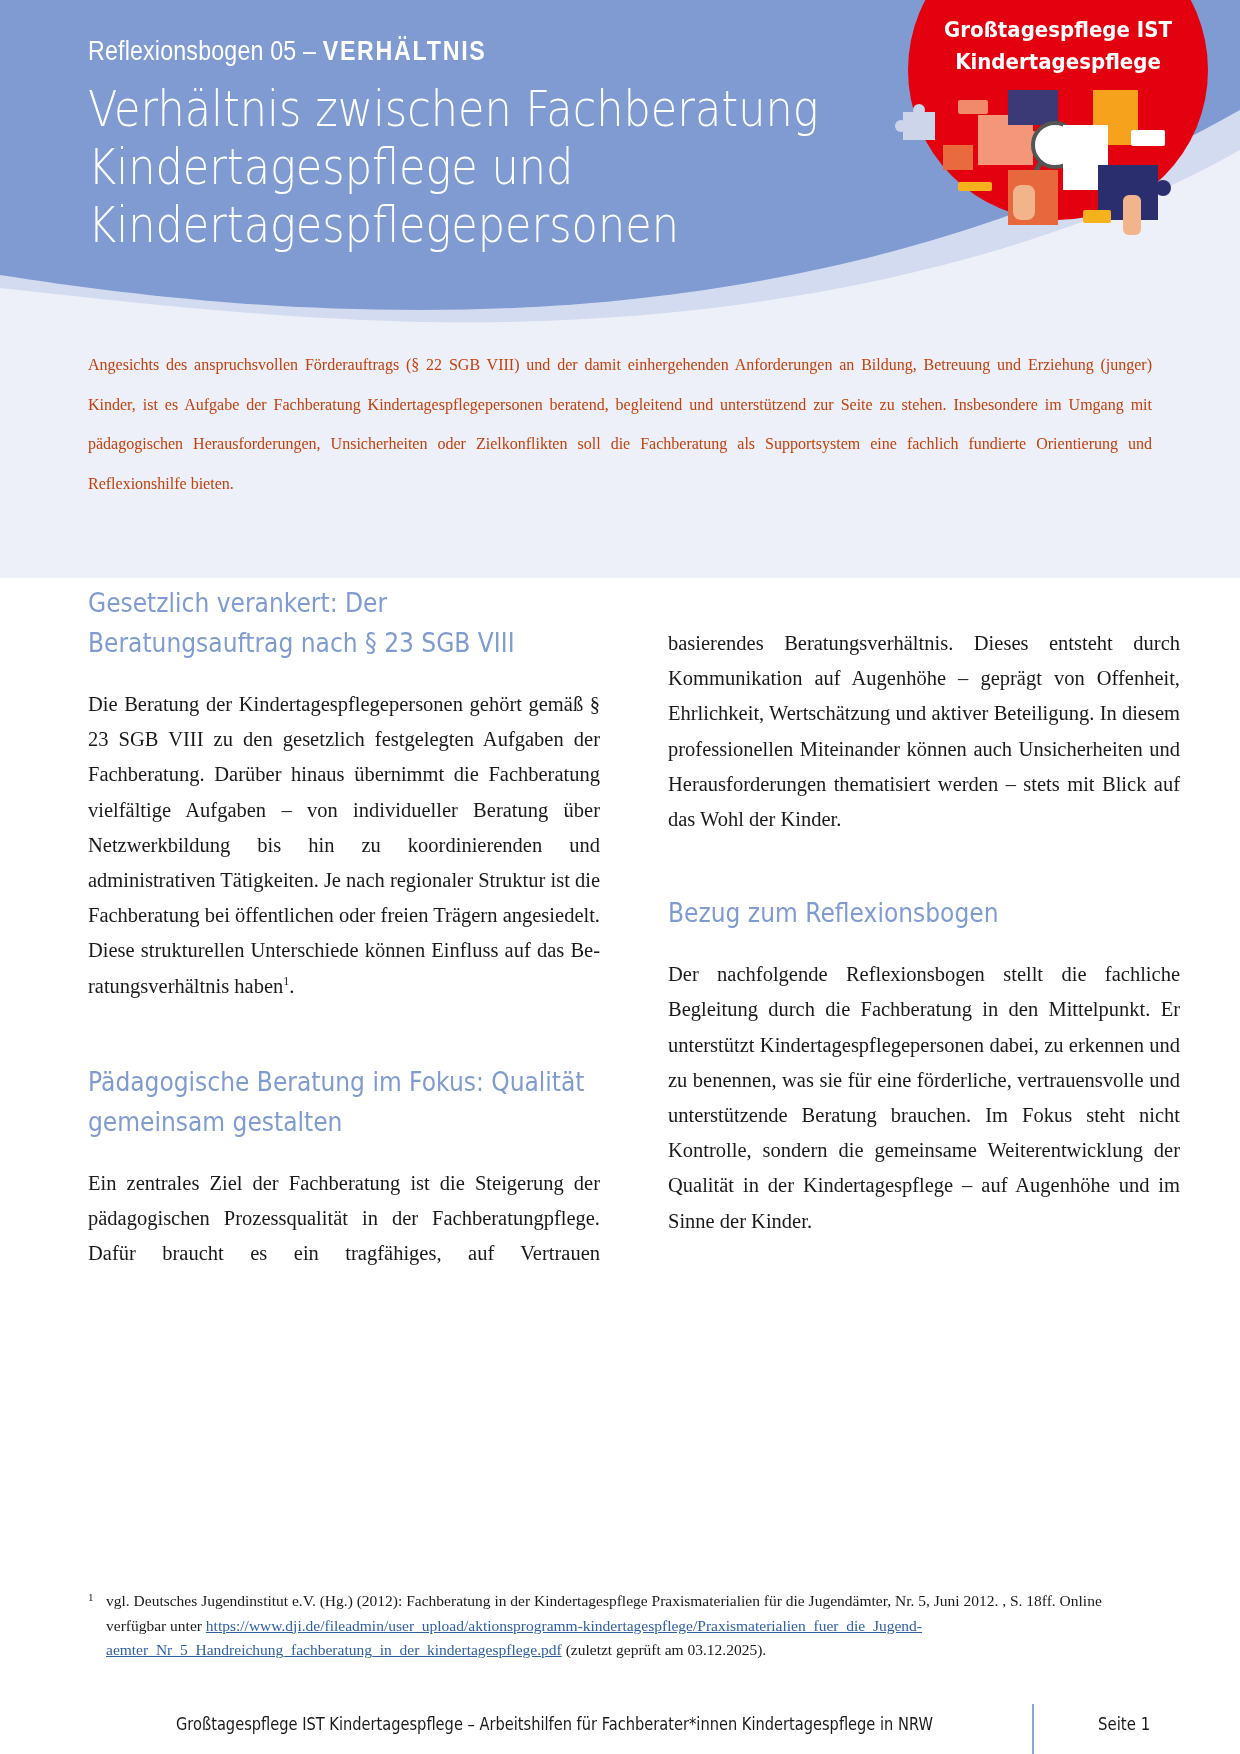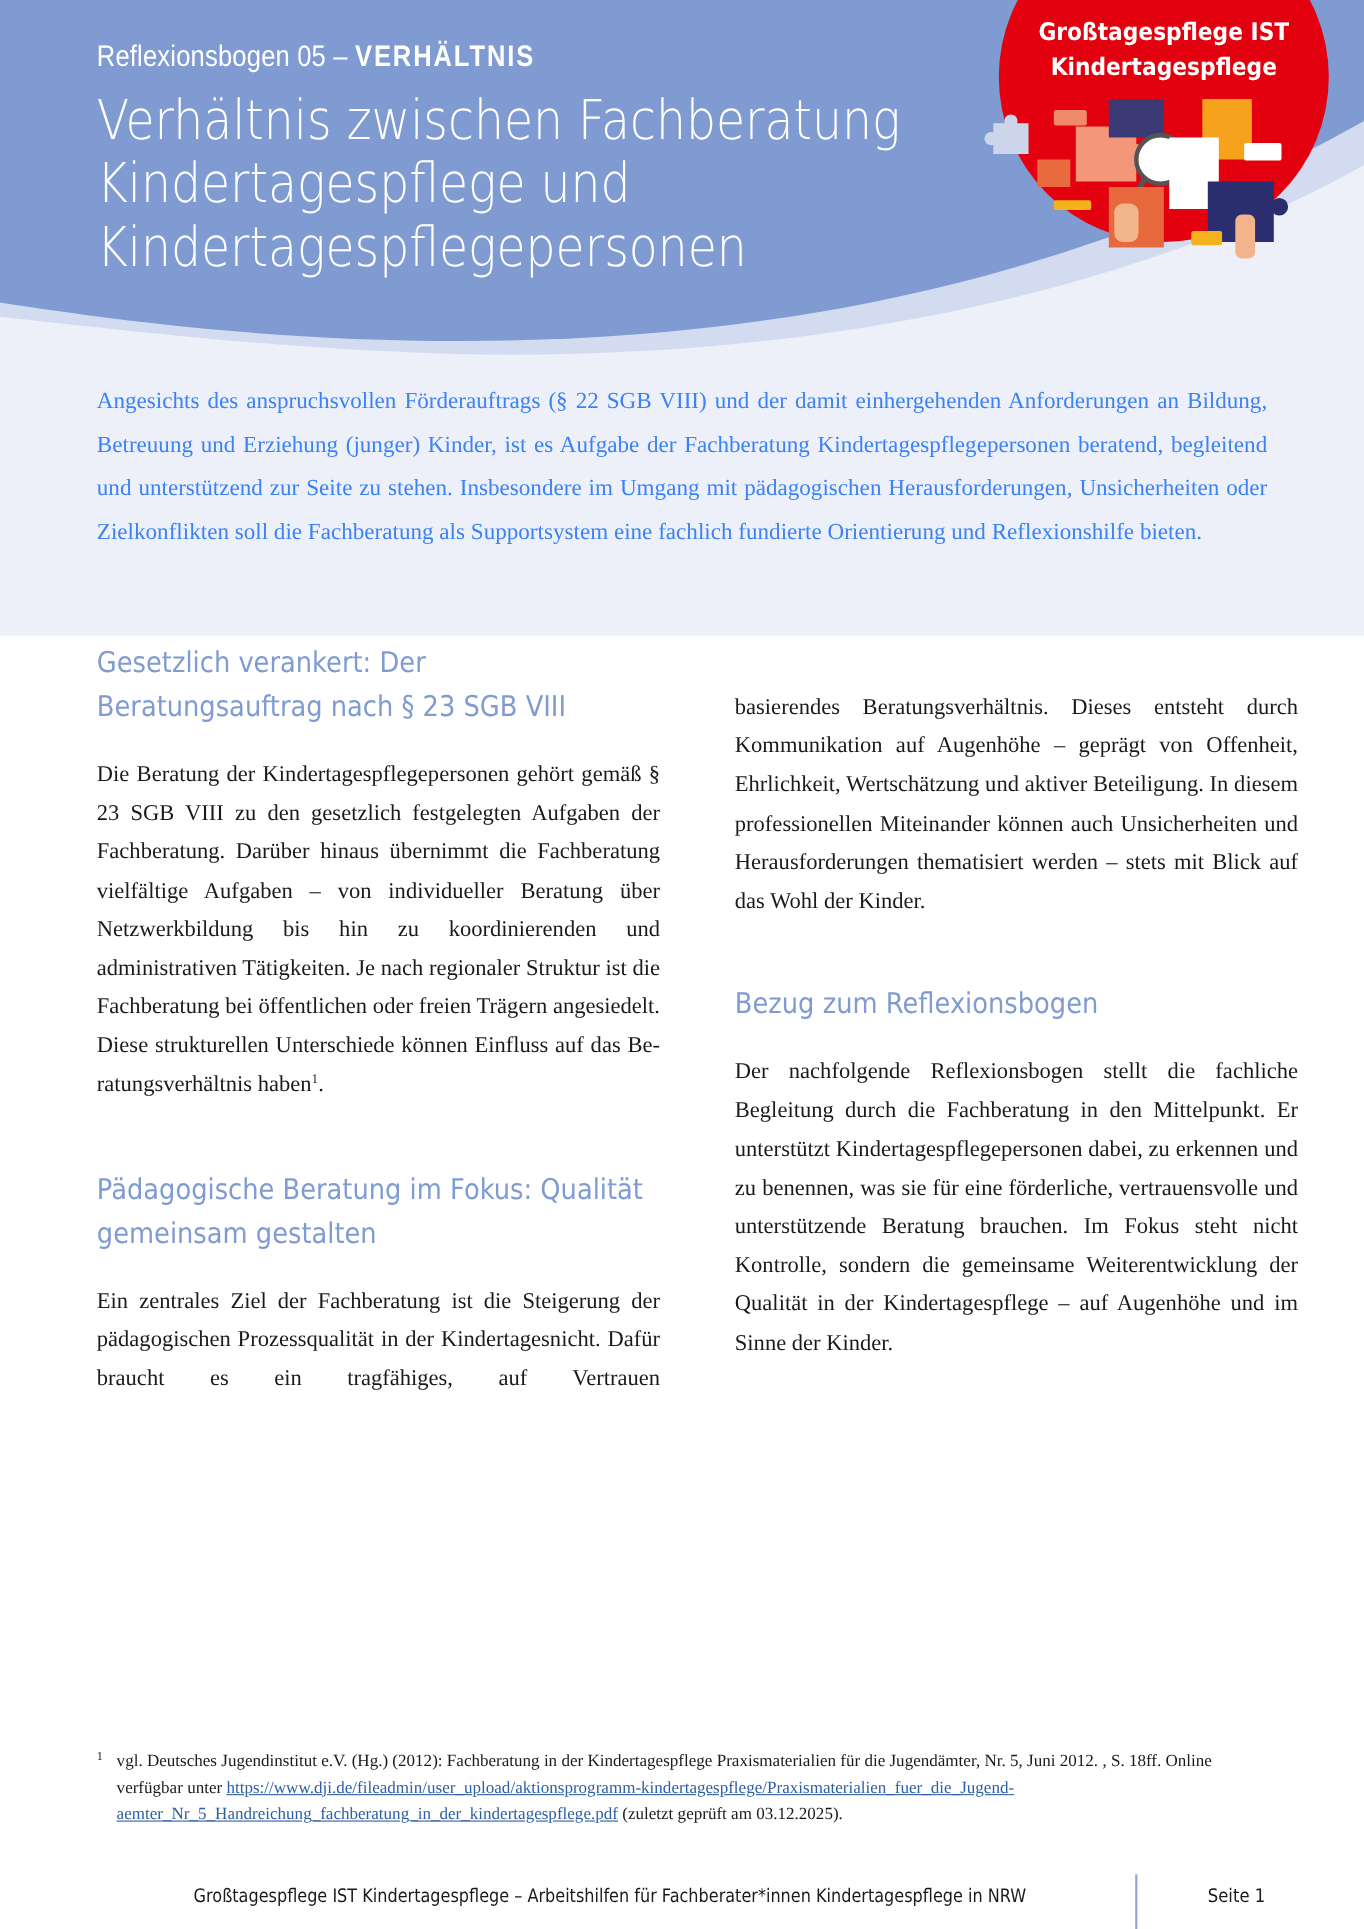--- a/index.html
+++ b/index.html
@@ -36,21 +36,21 @@
     font-family: "DejaVu Sans", "Liberation Sans", sans-serif;
     font-size: 22px; line-height: 32px; color: #ffffff; font-weight: bold;
     transform: scaleX(0.9); transform-origin: center top;
   }
   .logo-text span { display: block; }
   .logo-art { position: absolute; left: -25px; top: 70px; width: 290px; height: 170px; }
 
   
   .intro {
     position: absolute; left: 88px; top: 345px; width: 1064px;
-    font-size: 21px; line-height: 39.5px; text-align: justify; color: #3b82f6;
+    font-size: 16px; line-height: 39.5px; text-align: justify; color: #c2410c;
   }
 
   
   .col { position: absolute; top: 583px; width: 512px; }
   .col-left { left: 88px; }
   .col-right { left: 668px; top: 626px; }
 
   h2.section-heading {
     font-family: "DejaVu Sans", "Liberation Sans", sans-serif;
     font-weight: normal; color: #7f9bd1; font-size: 26px; line-height: 40px;
@@ -160,21 +160,21 @@
       <span>Beratungsauftrag nach § 23 SGB VIII</span>
     </h2>
     <div class="gap-h2-p"></div>
     <p class="body-text"><span>Die Beratung der Kindertagespflegepersonen gehört gemäß § 23 SGB VIII zu den gesetzlich festgelegten Aufgaben der Fachberatung. Darüber hinaus über­nimmt die Fachberatung vielfältige Aufgaben – von individueller Beratung über Netzwerkbildung bis hin zu koordinierenden und administrativen Tätigkei­ten. Je nach regionaler Struktur ist die Fachberatung bei öffentlichen oder freien Trägern angesiedelt. Diese strukturellen Unterschiede können Einfluss auf das Be­ratungsverhältnis haben</span><sup>1</sup><span>.</span></p>
     <div class="gap-p-h2"></div>
     <h2 class="section-heading">
       <span>Pädagogische Beratung im Fokus: Qualität</span><br>
       <span>gemeinsam gestalten</span>
     </h2>
     <div class="gap-h2-p"></div>
-    <p class="body-text" style="text-align-last: justify;">Ein zentrales Ziel der Fachberatung ist die Steigerung der pädagogischen Prozessqualität in der Kindertages­nicht. Dafür braucht es ein tragfähiges, auf Vertrauen</p>
+    <p class="body-text" style="text-align-last: justify;">Ein zentrales Ziel der Fachberatung ist die Steigerung der pädagogischen Prozessqualität in der Fachberatung­pflege. Dafür braucht es ein tragfähiges, auf Vertrauen</p>
   </div>
 
   <div class="col col-right">
     <p class="body-text">basierendes Beratungsverhältnis. Dieses entsteht durch Kommunikation auf Augenhöhe – geprägt von Offen­heit, Ehrlichkeit, Wertschätzung und aktiver Beteiligung. In diesem professionellen Miteinander können auch Unsicherheiten und Herausforderungen thematisiert werden – stets mit Blick auf das Wohl der Kinder.</p>
     <div class="gap-p-h2" style="height:56px;"></div>
     <h2 class="section-heading">
       <span>Bezug zum Reflexionsbogen</span>
     </h2>
     <div class="gap-h2-p"></div>
     <p class="body-text">Der nachfolgende Reflexionsbogen stellt die fachliche Begleitung durch die Fachberatung in den Mittelpunkt. Er unterstützt Kindertagespflegepersonen dabei, zu er­kennen und zu benennen, was sie für eine förderliche, vertrauensvolle und unterstützende Beratung brauchen. Im Fokus steht nicht Kontrolle, sondern die gemeinsame Weiterentwicklung der Qualität in der Kindertages­pflege – auf Augenhöhe und im Sinne der Kinder.</p>

